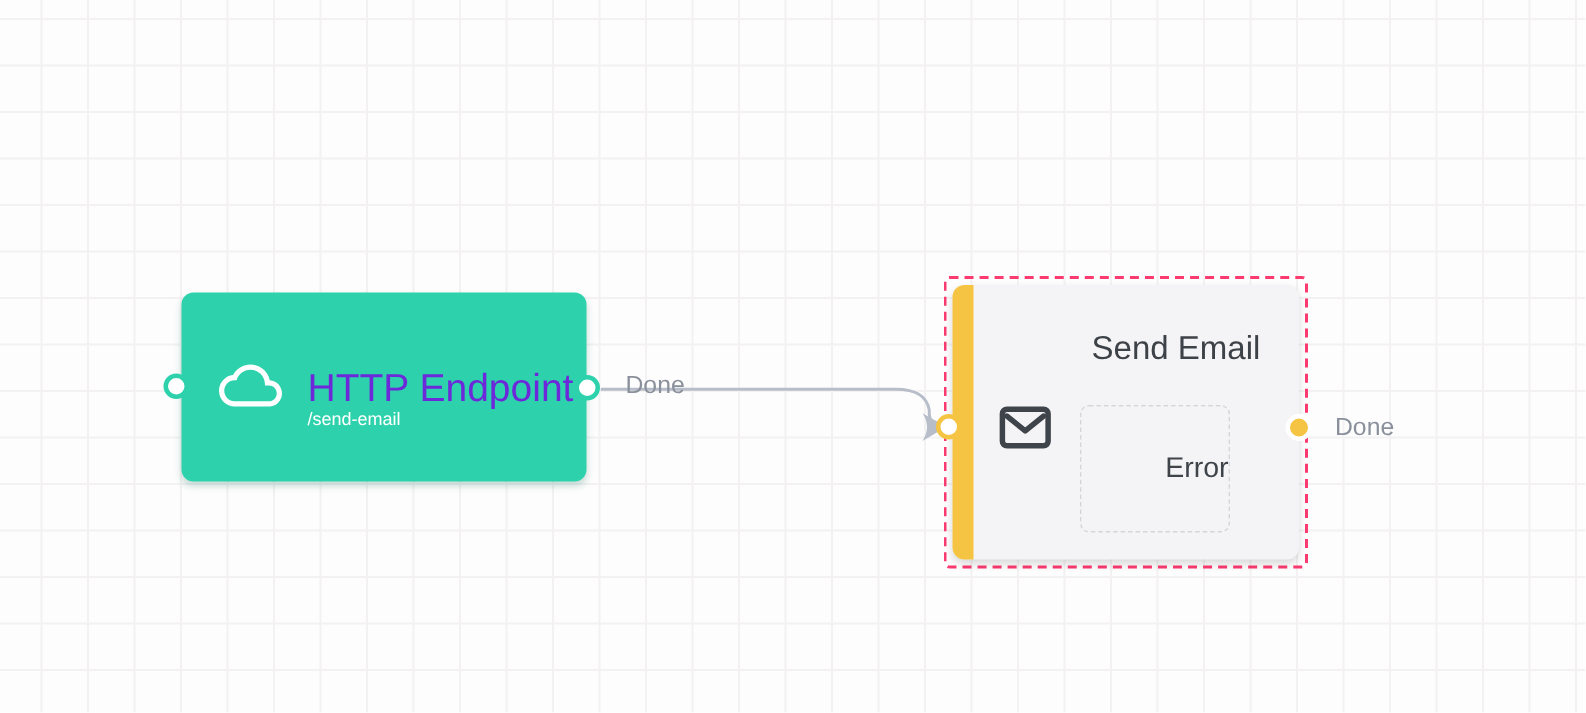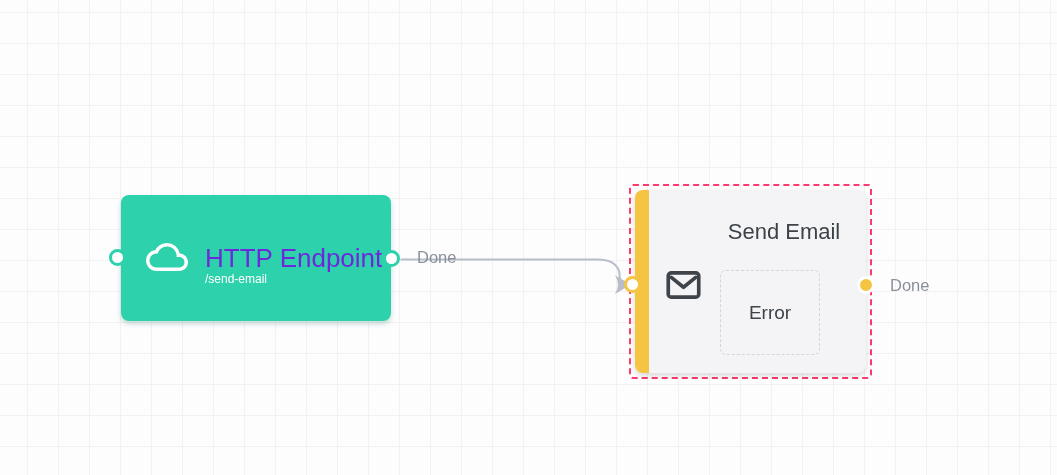--- a/index.html
+++ b/index.html
@@ -76,21 +76,21 @@
   }
   .node-email .icon-wrap {
     position:absolute; left:30px; top:79px;
     width:37px; height:32px;
   }
   .error-slot {
     position:absolute; left:85px; top:80px;
     width:100px; height:85px;
     border:1.5px dashed #d3d5da;
     border-radius:6px;
-    display:flex; align-items:center; justify-content:center;
+    display:flex; align-items:center; justify-content:flex-end;
     font-size:19px; color:#3f444b;
     cursor:pointer;
   }
 
   
   .port {
     position:absolute;
     width:17px; height:17px;
     border-radius:50%;
     background:#ffffff;

